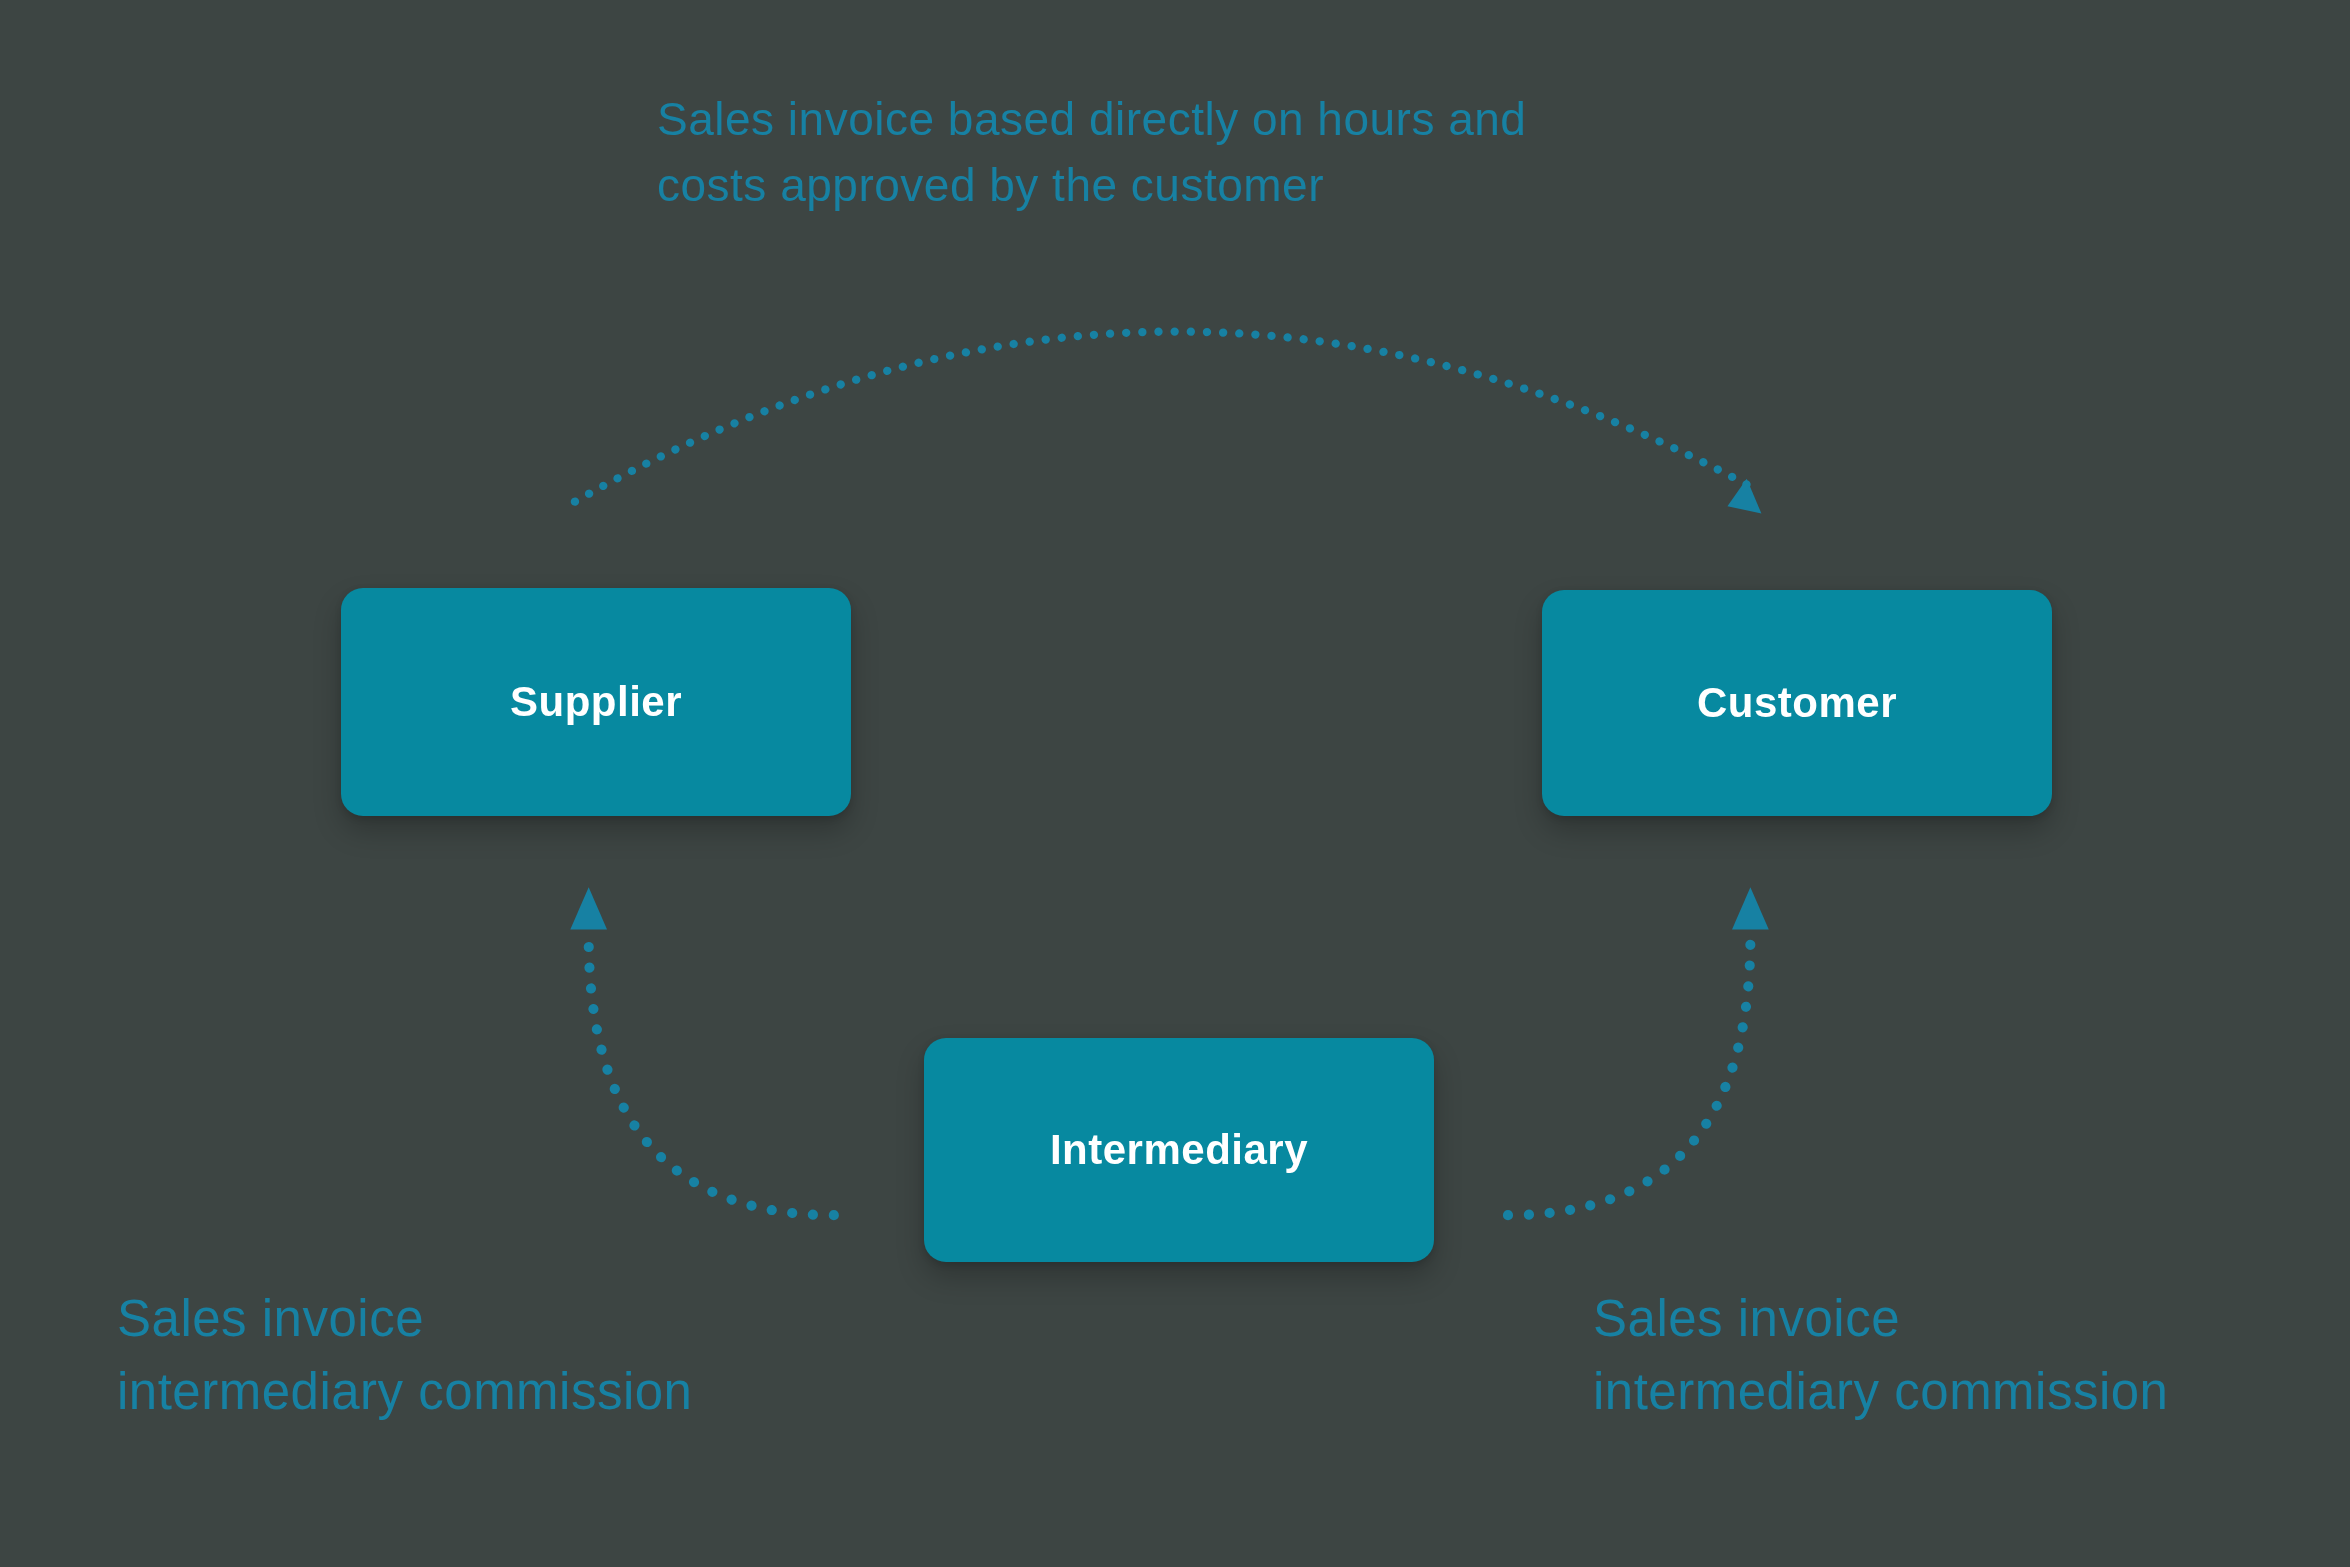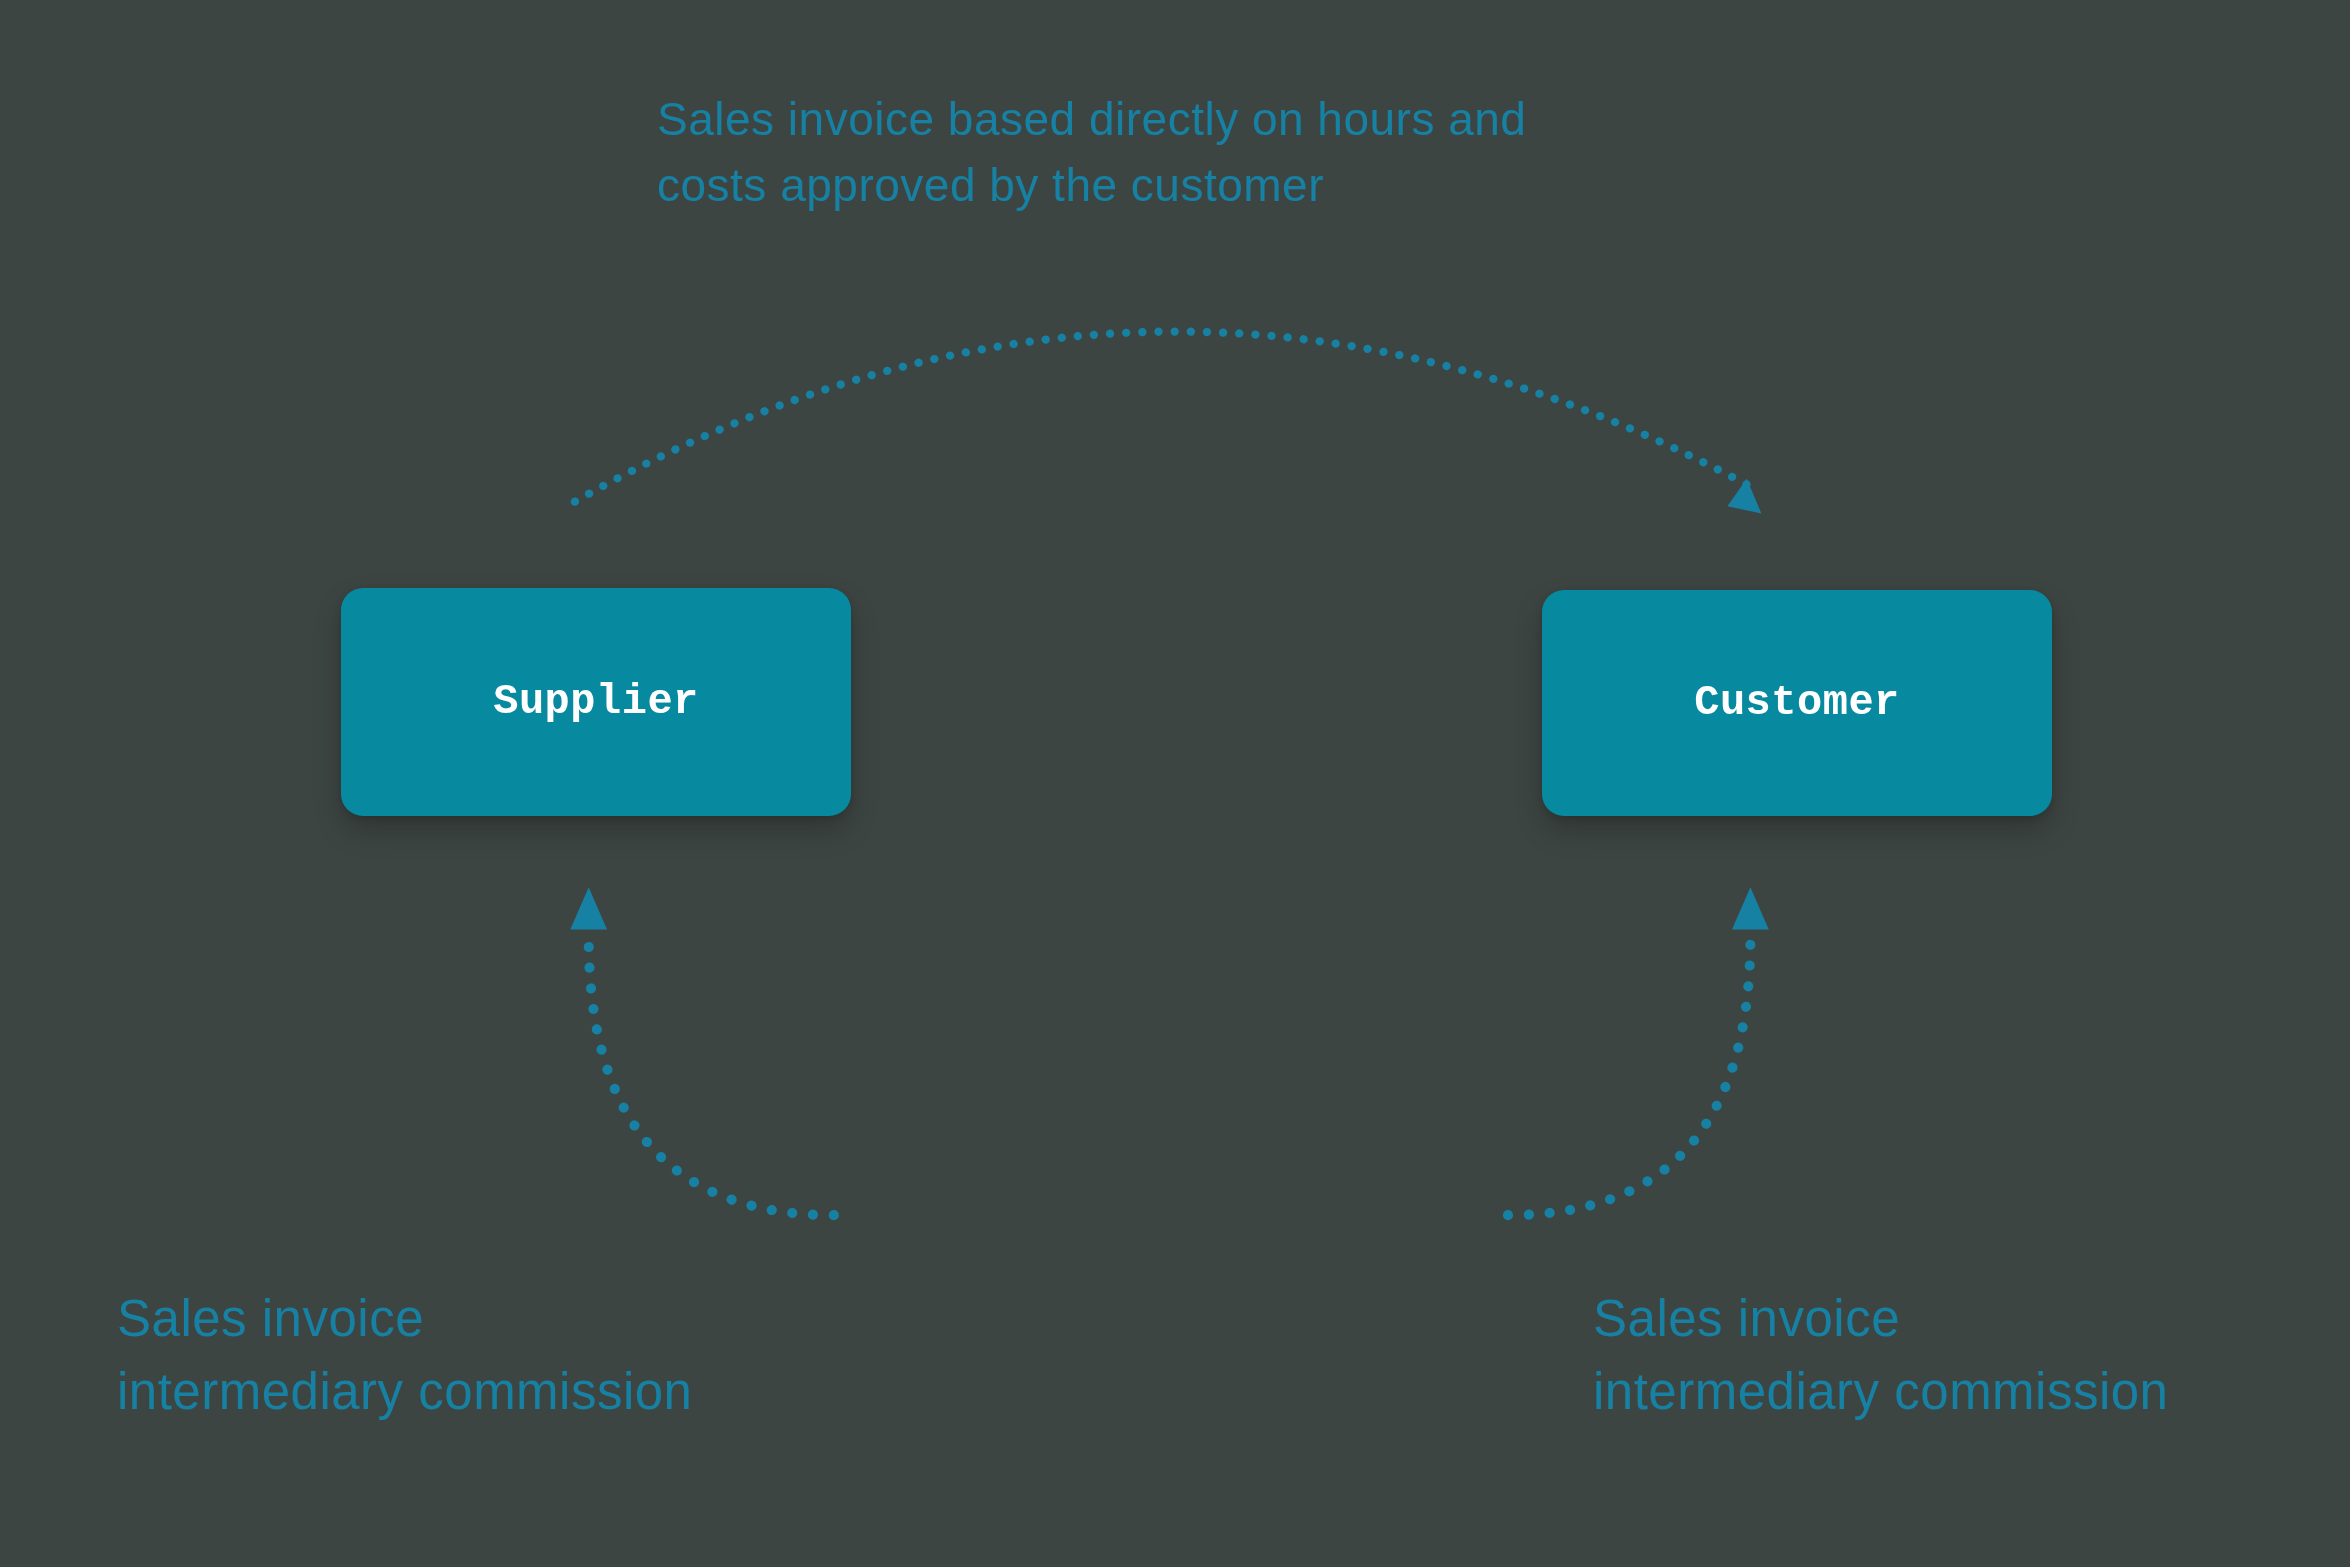--- a/index.html
+++ b/index.html
@@ -32,21 +32,20 @@
   .annotation.bl   { left: 117px;  top: 1282px; font-size: 51px; line-height: 73px; }
   .annotation.br   { left: 1593px; top: 1282px; font-size: 51px; line-height: 73px; }
   .node {
     position: absolute;
     background: var(--node-fill, #0789a0);
     border-radius: 22px;
     display: flex; align-items: center; justify-content: center;
     color: var(--node-label, #ffffff);
     font-size: 42px; font-weight: bold; letter-spacing: 0.5px;
     box-shadow: 0 14.7px 27.5px rgba(0,0,0,0.22), 0 2.8px 7.3px rgba(0,0,0,0.12);
-    font-family: Liberation Mono, monospace;
   }
   .node.supplier     { left: 341px;  top: 588px;  width: 510px; height: 228px; }
   .node.customer     { left: 1511px; top: 590px;  width: 510px; height: 226px; margin-left: 31px; }
   .node.intermediary { left: 924px; top: 1038px; width: 510px; height: 224px; }
 </style>
 </head>
 <body>
 
 <div class="canvas">
 
@@ -66,20 +65,23 @@
 costs approved by the customer</div>
 
   <div class="node supplier">
     <span>Supplier</span>
   </div>
 
   <div class="node customer">
     <span>Customer</span>
   </div>
 
+  <div class="node intermediary">
+    <span>Intermediary</span>
+  </div>
 
   <div class="annotation bl">Sales invoice
 intermediary commission</div>
 
   <div class="annotation br">Sales invoice
 intermediary commission</div>
 
 </div>
 
 

